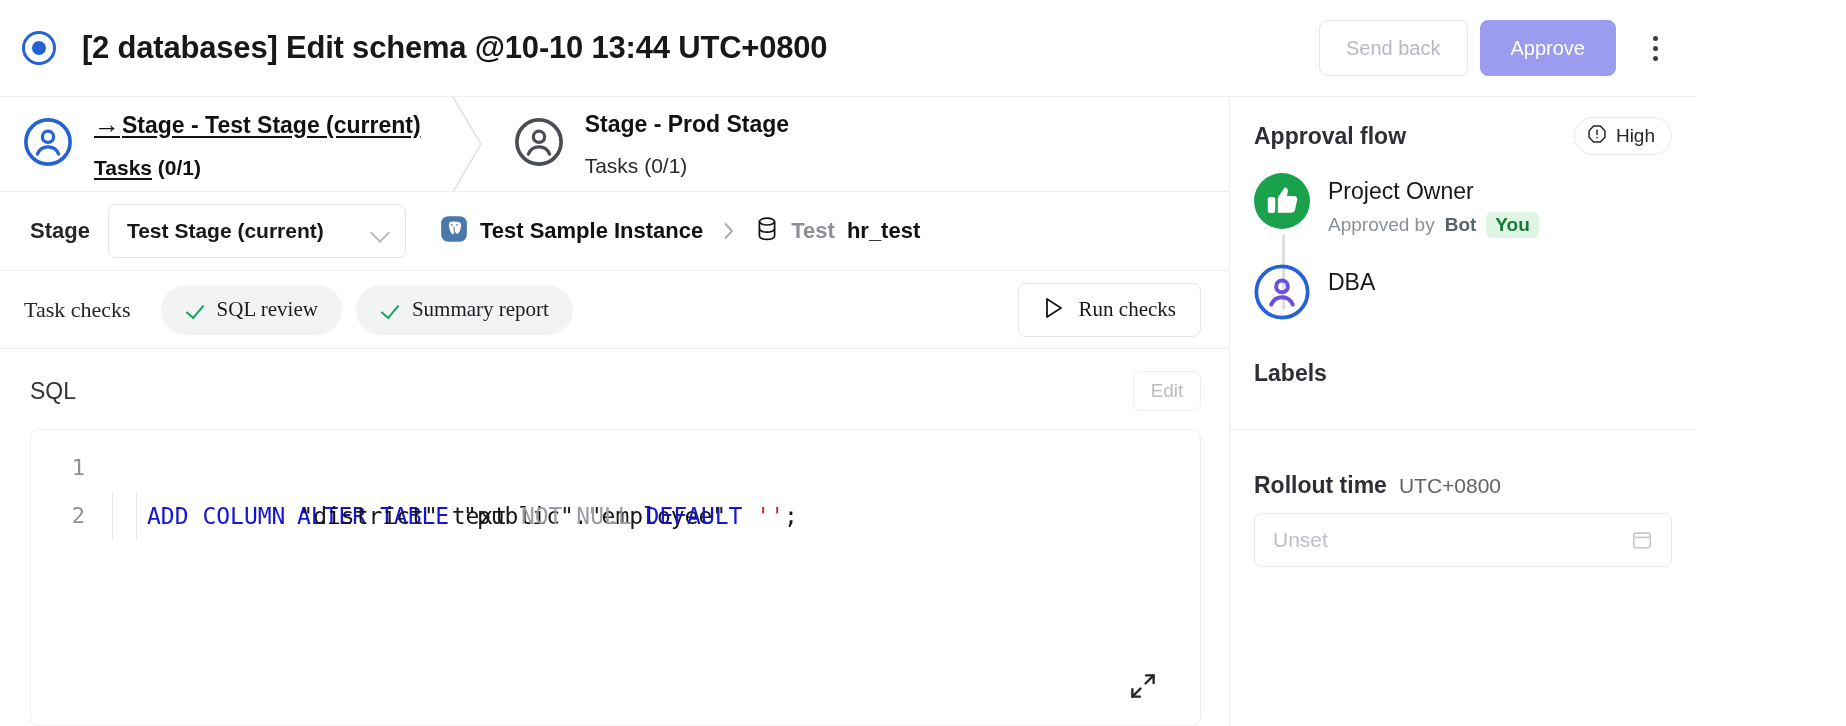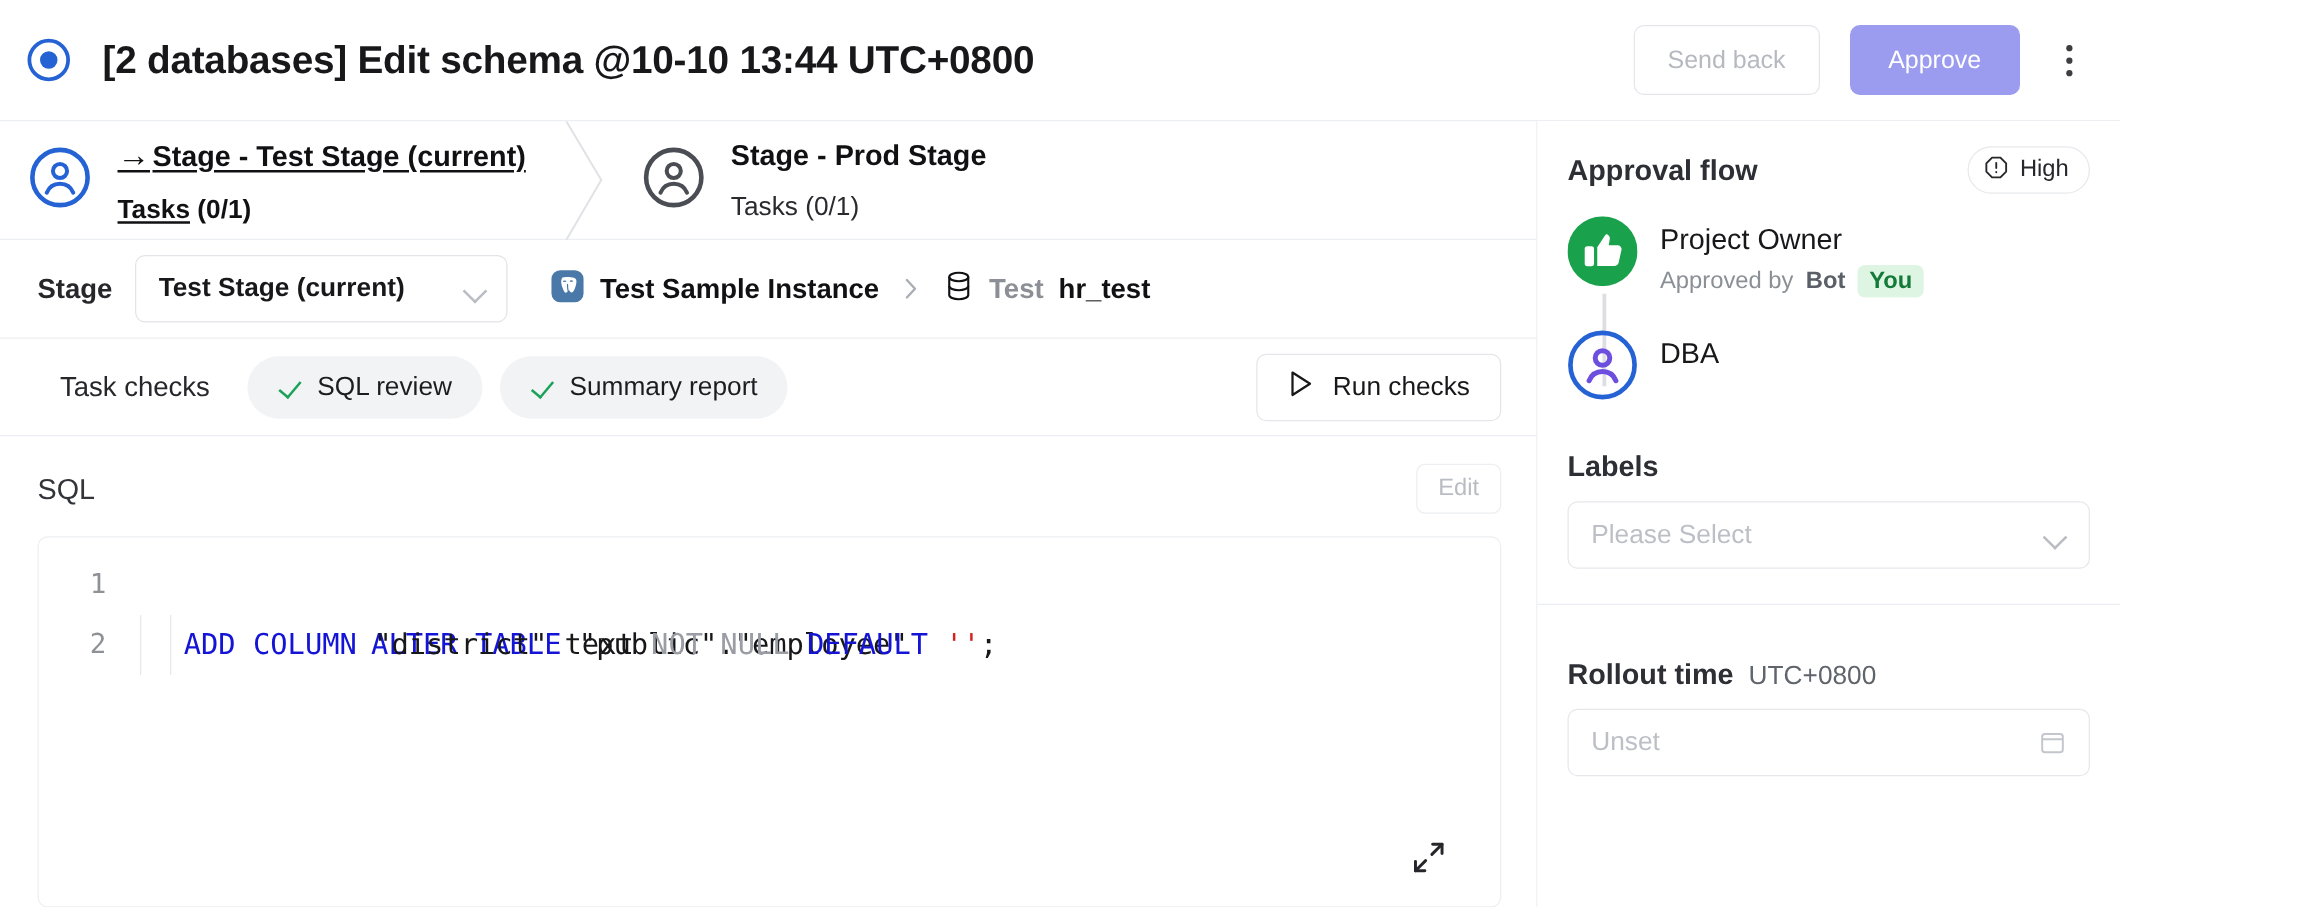--- a/index.html
+++ b/index.html
@@ -60,21 +60,21 @@
     display: inline-flex;
     align-items: center;
     justify-content: center;
   }
   .btn-sendback {
     height: 56px;
     padding: 0 26px;
     background: #fff;
     border: 1px solid #e4e6ea;
     color: #b6b9c0;
-    margin-right: 24px;
+    margin-right: 12px;
   }
   .btn-approve {
     height: 56px;
     padding: 0 30px;
     background: #9b9bf0;
     border: 1px solid #9b9bf0;
     color: #ffffff;
     margin-right: 22px;
   }
   .kebab-btn {
@@ -211,24 +211,25 @@
     font-size: 22px; color: #a9adb4; margin: 0 6px;
     display: inline-flex; align-items: center;
   }
 
   
   .checksrow {
     height: 78px;
     flex: 0 0 78px;
     display: flex;
     align-items: center;
-    padding-left: 48px;
+    padding-left: 24px;
     padding-right: 28px;
     border-bottom: 1px solid #eceef1;
     gap: 14px;
+    font-family: Liberation Serif, serif;
   }
   .checks-label { font-size: 22px; color: #26262b; margin-right: 16px; }
   .pill {
     height: 50px;
     border-radius: 25px;
     background: #f2f3f5;
     display: inline-flex;
     align-items: center;
     gap: 12px;
     padding: 0 24px;
@@ -632,24 +633,20 @@
               <path d="M7.4 17.4c0.85-2.1 2.6-3.15 4.6-3.15s3.75 1.05 4.6 3.15" stroke="#6d4fe0" stroke-width="1.7" stroke-linecap="round"></path>
             </svg>
           </span>
           <div class="flow-texts">
             <div class="flow-role">DBA</div>
           </div>
         </div>
       </div>
 
       <div class="rp-section-title">Labels</div>
-      <div class="rp-select">
-        <span class="select-value ph">Please Select</span>
-        <span class="chev"></span>
-      </div>
 
       <div class="rp-divider"></div>
 
       <div class="rollout-head">
         <span class="rollout-title">Rollout time</span>
         <span class="rollout-tz">UTC+0800</span>
       </div>
       <div class="rp-select">
         <span class="select-value ph">Unset</span>
         <span class="cal-icon">

